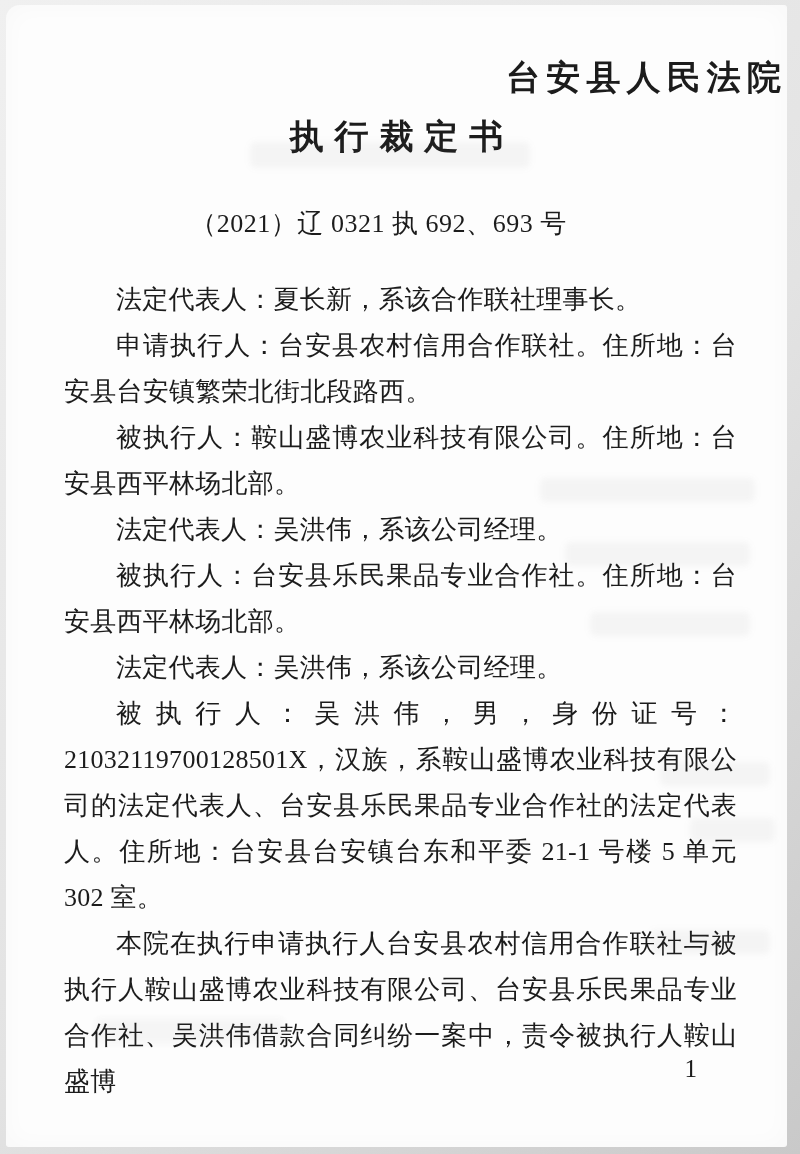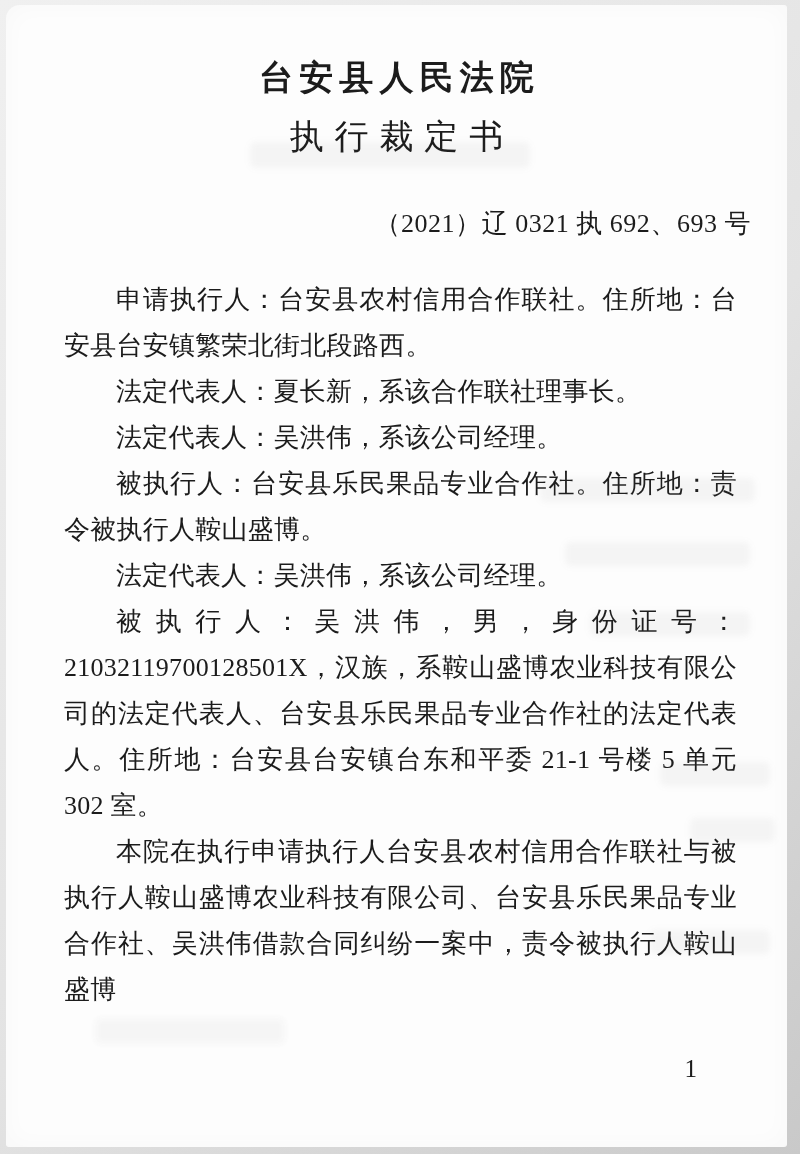--- a/index.html
+++ b/index.html
@@ -21,39 +21,39 @@
     right: 13px;
     bottom: 7px;
     background: #fdfdfd;
     border-radius: 14px 3px 3px 3px;
     box-shadow: inset 0 0 26px rgba(0,0,0,0.025);
     color: #1c1c1c;
   }
 
   .court-name {
     margin-top: 50px;
-    text-align: center;
+    text-align: right;
     font-size: 34px;
     font-weight: bold;
     letter-spacing: 0.18em;
     text-indent: 0.18em; 
   }
 
   .doc-type {
     margin-top: 13px;
     text-align: center;
     font-size: 34px;
-    font-weight: normal;
+    font-weight: bold;
     letter-spacing: 0.32em;
     text-indent: 0.32em;
   }
 
   .case-number {
     margin-top: 46px;
-    text-align: right;
+    text-align: center;
     padding-right: 36px;
     font-size: 26px;
     letter-spacing: 0.02em;
   }
 
   .doc-body {
     margin-top: 36px;
     padding: 0 50px 0 58px;
     font-size: 26px;
     line-height: 46px;
@@ -99,24 +99,25 @@
 
   <div class="page">
 
     <h1 class="court-name">台安县人民法院</h1>
 
     <h2 class="doc-type">执行裁定书</h2>
 
     <div class="case-number">（2021）辽 0321 执 692、693 号</div>
 
     <div class="doc-body">
+      <p>法定代表人：夏长新，系该合作联社理事长。</p>
       <p>申请执行人：台安县农村信用合作联社。住所地：台安县台安镇繁荣北街北段路西。</p>
-      <p>法定代表人：夏长新，系该合作联社理事长。</p>
+      <p>被执行人：鞍山盛博农业科技有限公司。住所地：台安县西平林场北部。</p>
       <p>法定代表人：吴洪伟，系该公司经理。</p>
-      <p>被执行人：台安县乐民果品专业合作社。住所地：责令被执行人鞍山盛博。</p>
+      <p>被执行人：台安县乐民果品专业合作社。住所地：台安县西平林场北部。</p>
       <p>法定代表人：吴洪伟，系该公司经理。</p>
       <p>被执行人：吴洪伟，男，身份证号：21032119700128501X，汉族，系鞍山盛博农业科技有限公司的法定代表人、台安县乐民果品专业合作社的法定代表人。住所地：台安县台安镇台东和平委 21-1 号楼 5 单元 302 室。</p>
       <p>本院在执行申请执行人台安县农村信用合作联社与被执行人鞍山盛博农业科技有限公司、台安县乐民果品专业合作社、吴洪伟借款合同纠纷一案中，责令被执行人鞍山盛博</p>
     </div>
 
     <div class="page-number">1</div>
 
   </div>
 
   <div class="smudge s1"></div>

